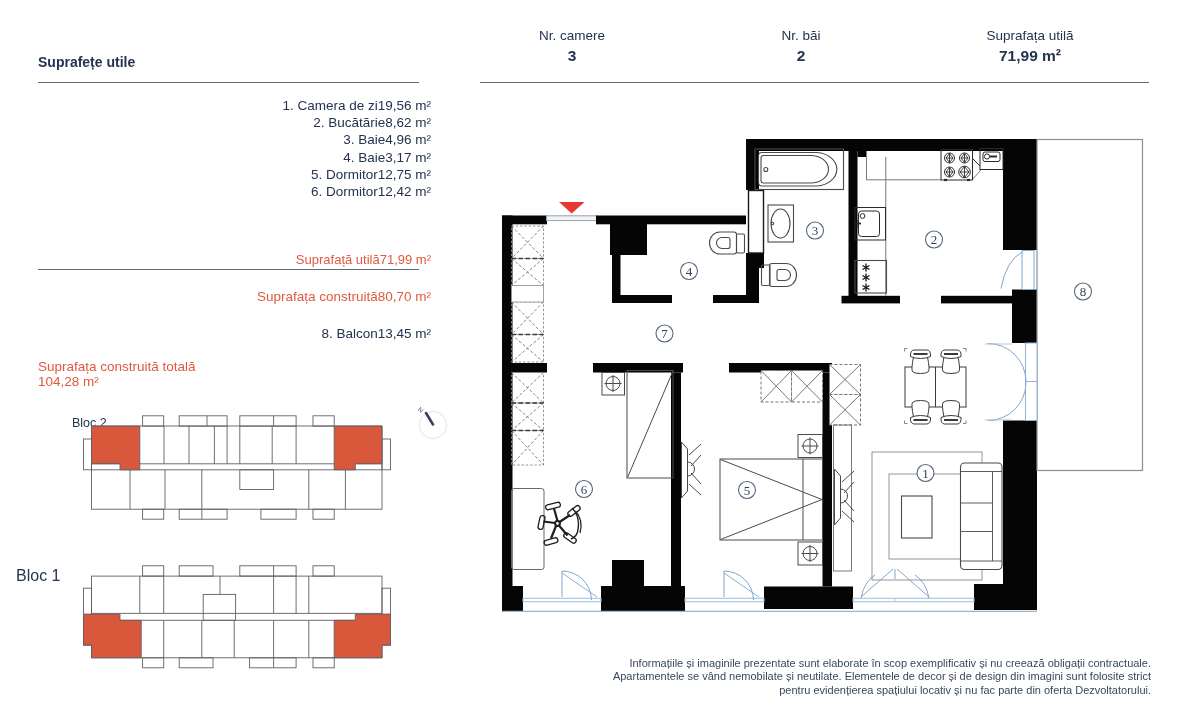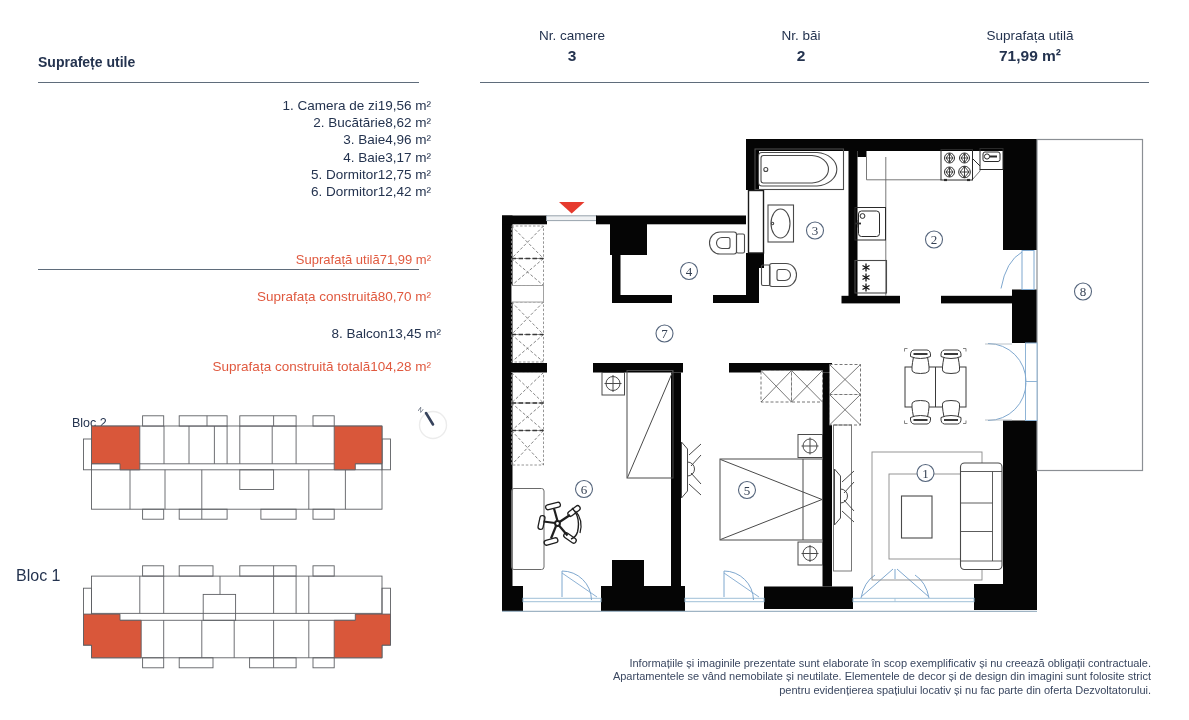--- a/index.html
+++ b/index.html
@@ -56,26 +56,26 @@
 <div class="abs orange row" style="left:38px;top:238px;width:393px;font-size:13px;margin-top:14px;">
 <span>Suprafață utilă</span>
     <span>71,99 m²</span>
   </div>
 
 <div class="abs orange row" style="left:38px;top:289px;width:393px;font-size:13.5px;">
 <span>Suprafața construită</span>
     <span>80,70 m²</span>
   </div>
 
-<div class="abs navy row" style="left:48px;top:326px;width:393px;font-size:13.5px;">
+<div class="abs navy row" style="left:38px;top:326px;width:393px;font-size:13.5px;">
 <span>8. Balcon</span>
     <span>13,45 m²</span>
   </div>
 
-<div class="abs orange row" style="left:38px;top:359px;width:393px;font-size:13.5px;">
+<div class="abs orange row" style="left:38px;top:359px;width:393px;font-size:13.5px;flex-direction:column;">
 <span>Suprafața construită totală</span>
     <span>104,28 m²</span>
   </div>
 
 <div class="abs navy" style="left:33px;top:416px;font-size:12.5px;margin-left:39px;">Bloc 2</div>
 
 <div class="abs navy" style="left:16px;top:567px;font-size:16px;">Bloc 1</div>
 
 <div class="abs" style="right:38px;top:657px;width:560px;text-align:right;font-size:11px;line-height:13.4px;color:#3a4760;">Informațiile și imaginile prezentate sunt elaborate în scop exemplificativ și nu creează obligații contractuale. Apartamentele se vând nemobilate și neutilate. Elementele de decor și de design din imagini sunt folosite strict pentru evidențierea spațiului locativ și nu fac parte din oferta Dezvoltatorului.</div>
 

